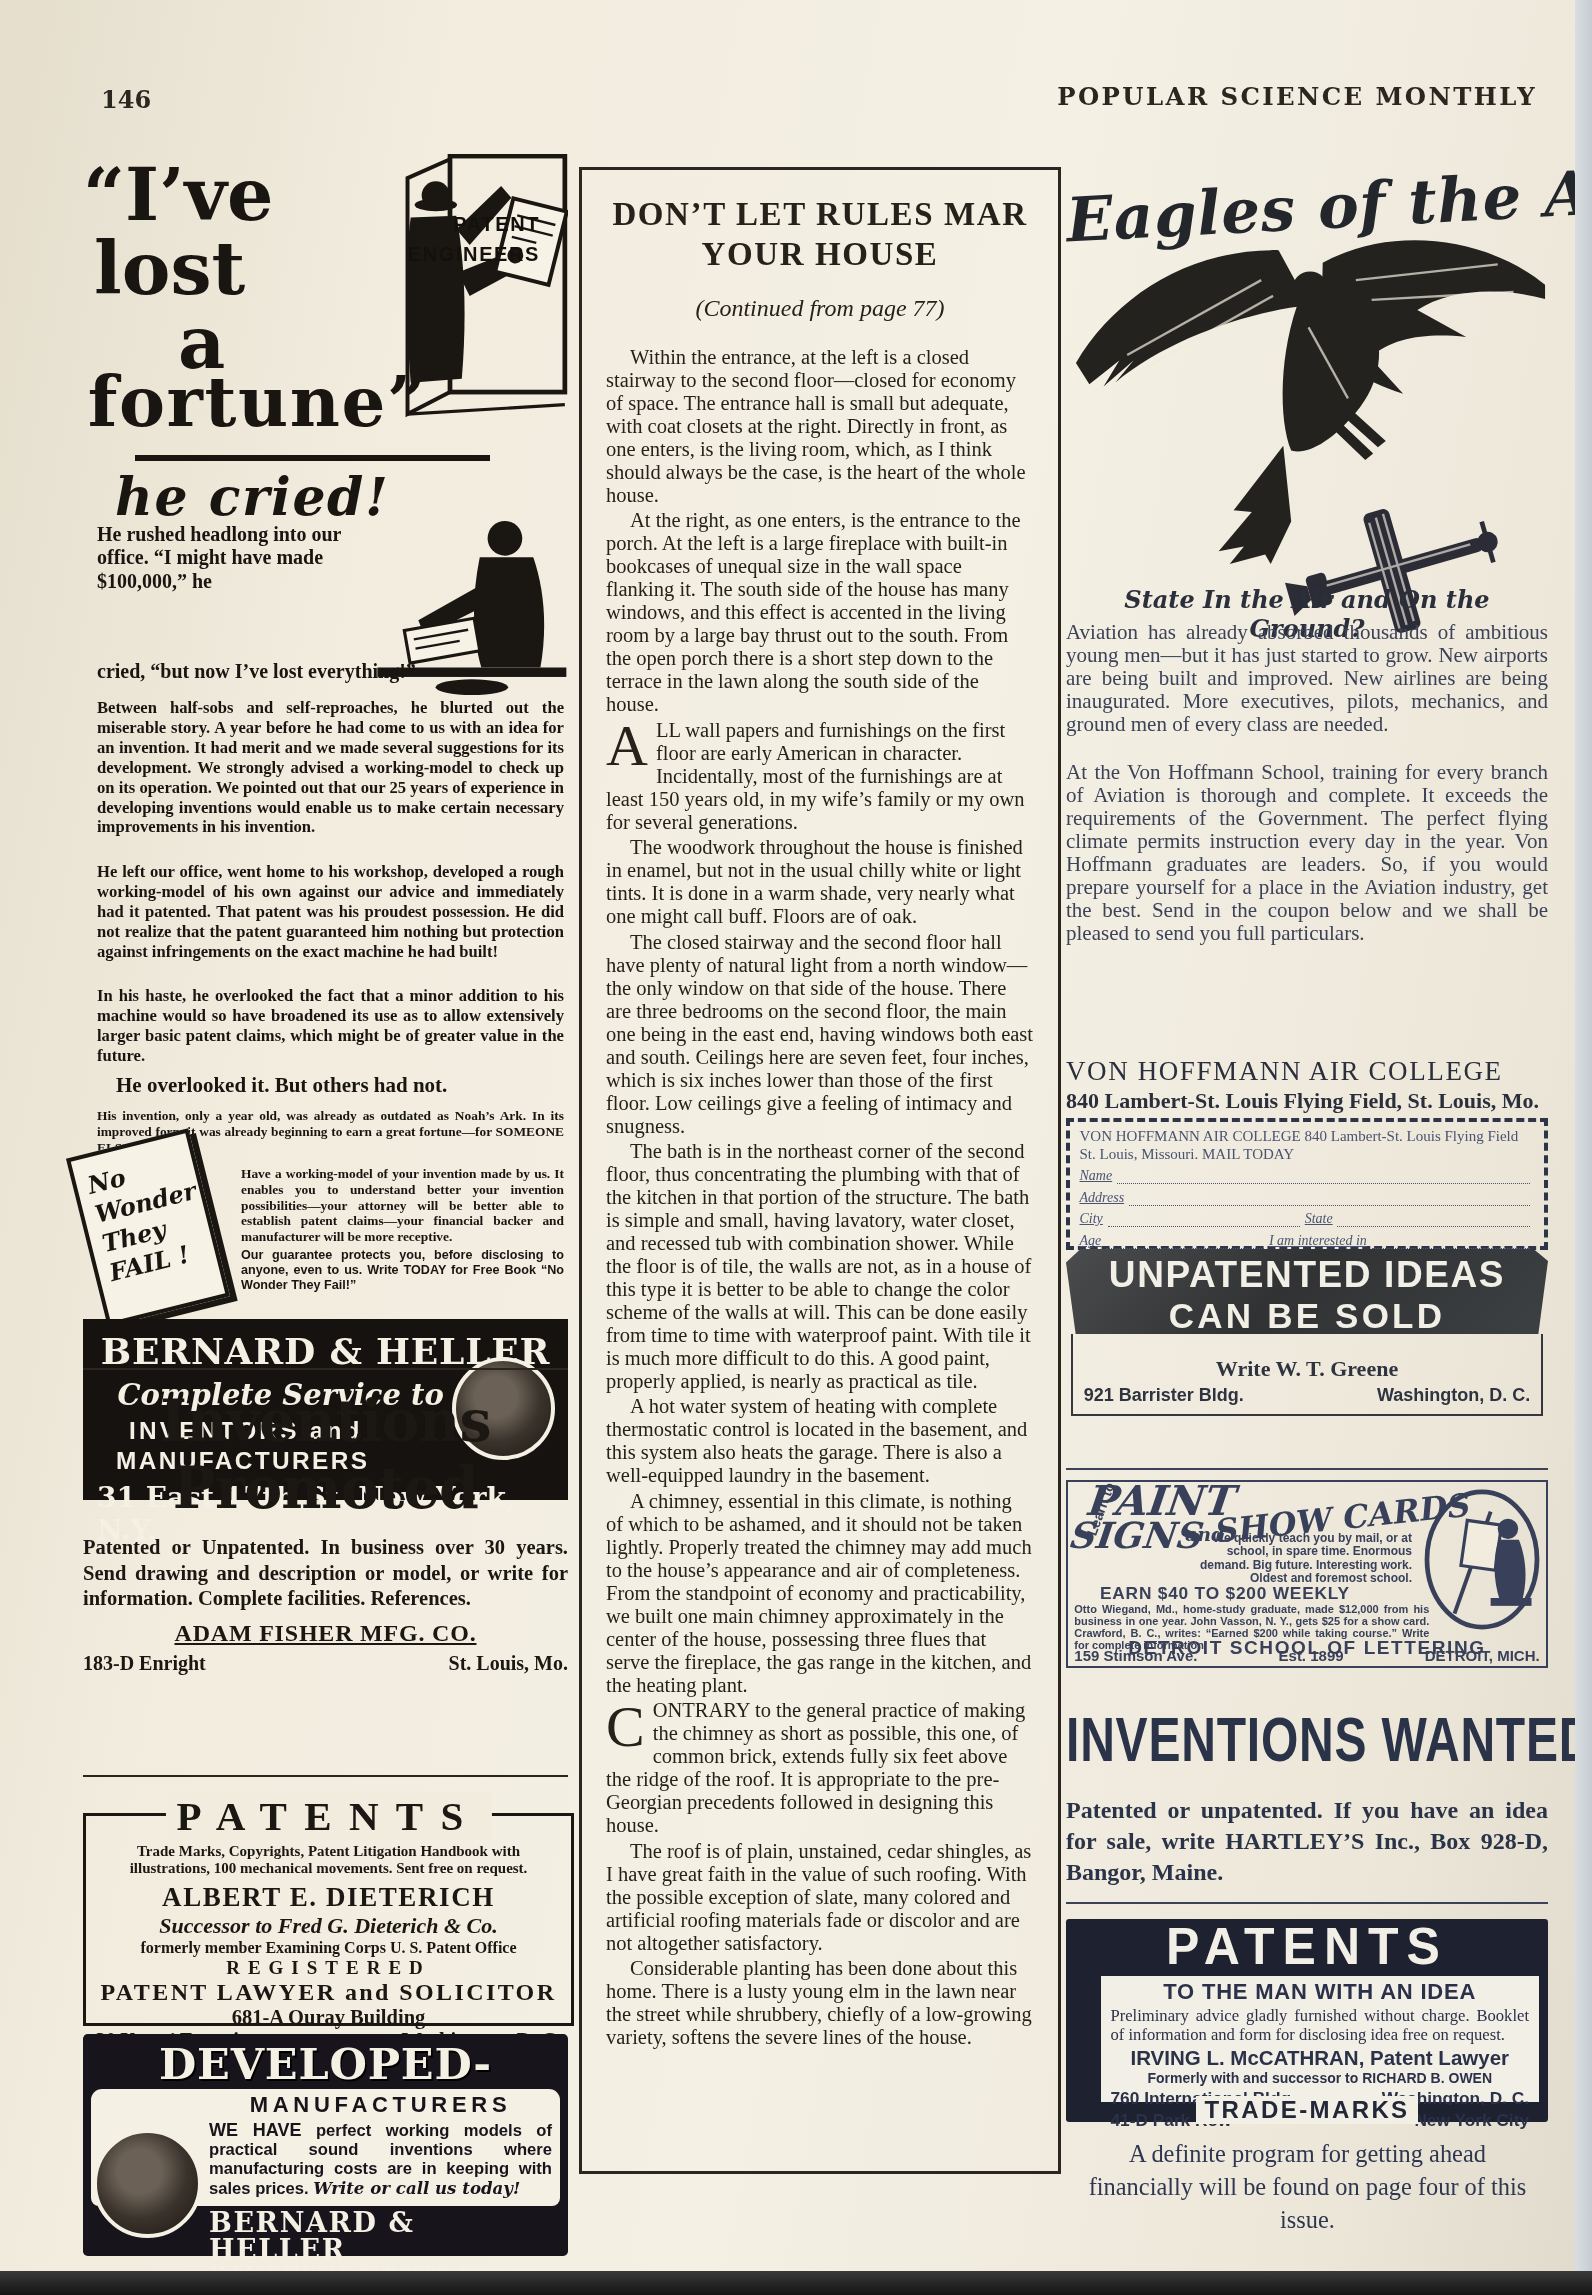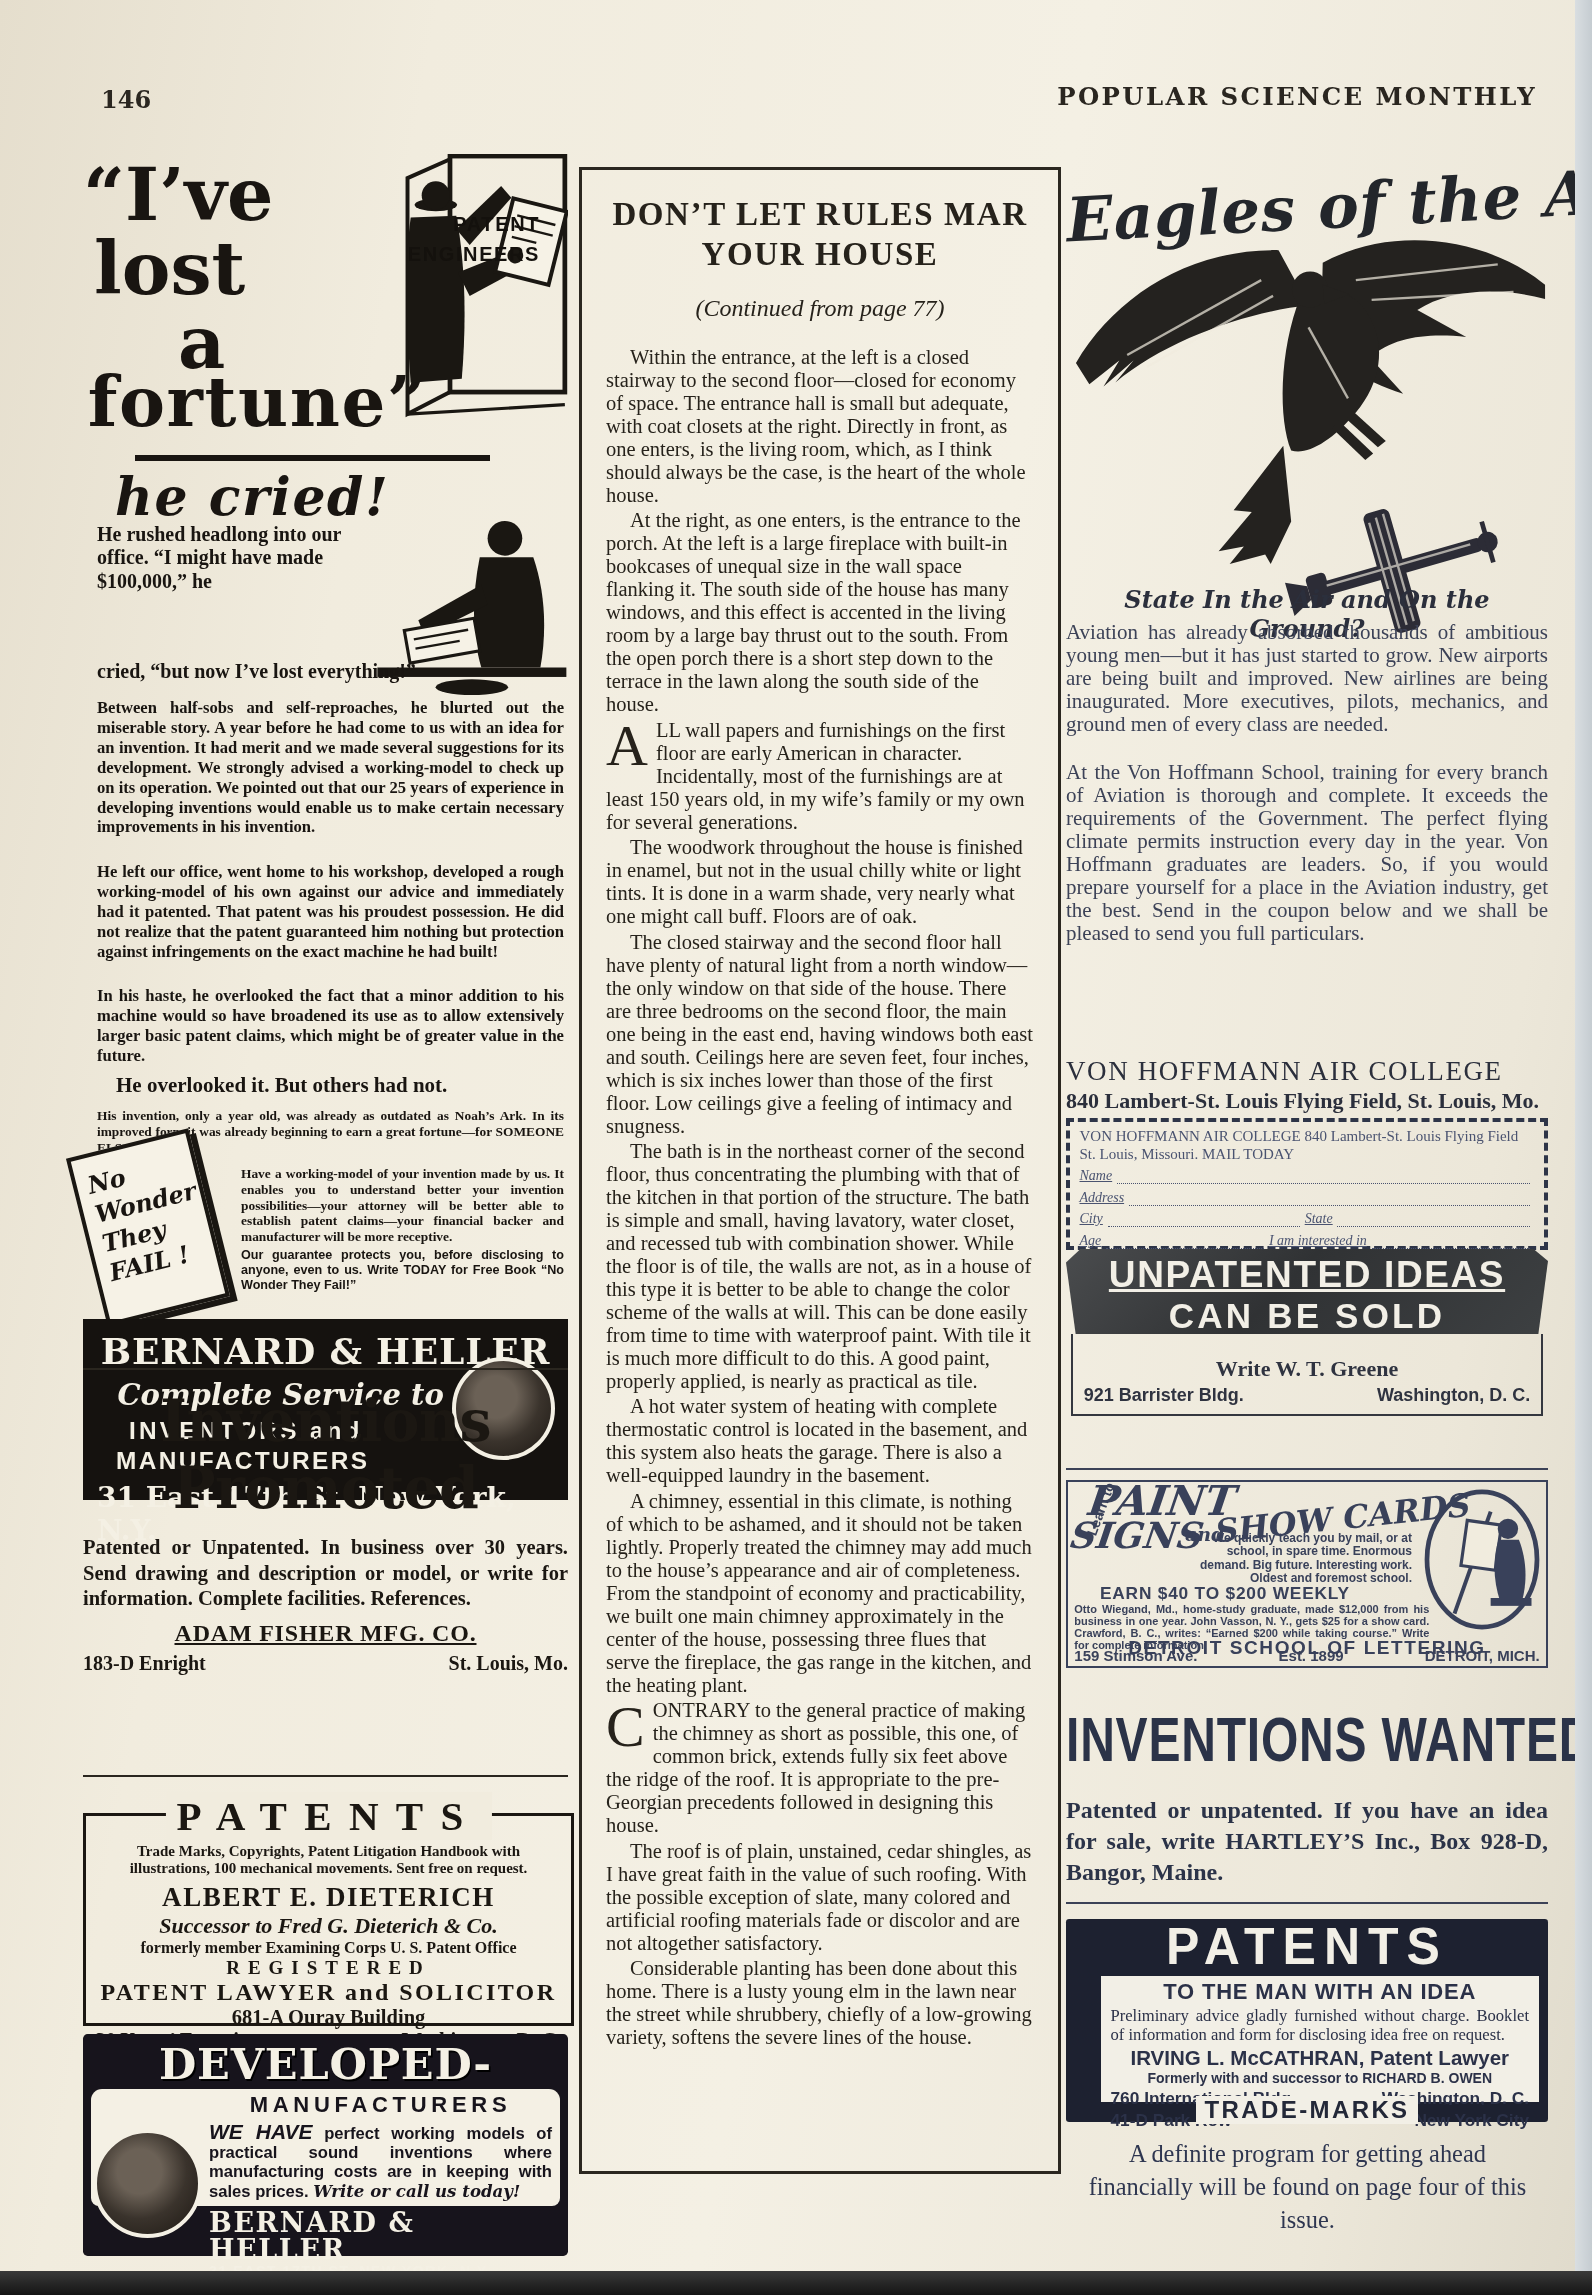--- a/index.html
+++ b/index.html
@@ -63,21 +63,21 @@
   #dieterich .lw{font:700 24px "Liberation Serif",serif;text-align:center;letter-spacing:2.4px;}
   #dieterich .bl{font:700 20.5px "Liberation Serif",serif;text-align:center;}
   #dieterich .row{display:flex;justify-content:space-between;font:700 20.5px "Liberation Serif",serif;padding:0 9.5px;}
   #developed{left:83px;top:2034px;width:485px;height:222px;background:#17141c;border-radius:4.7px;color:#f4f0e4;}
   #developed .t{font:700 43px "DejaVu Serif",serif;letter-spacing:0.8px;text-align:center;padding-top:4.7px;
         text-shadow:1.6px 1.6px 0 #000;}
   #developed .panel{position:absolute;left:8px;top:55px;right:8px;height:117px;background:#f4f0e4;color:#17141c;
         border-radius:11px 11px 8px 8px;padding:3.2px 8px 0 118px;box-sizing:border-box;}
   #developed .mf{font:700 22px "Liberation Sans",sans-serif;letter-spacing:4.7px;text-align:center;}
   #developed .bd{font:700 16.6px "Liberation Sans",sans-serif;line-height:1.14;margin-top:1.6px;}
-  #developed .bd .lead{font-size:21px;font-style:italic;}
+  #developed .bd .lead{font-size:18px;}
   #developed .bd .cta{font-style:italic;font-family:"DejaVu Serif",serif;}
   #developed .bar{position:absolute;left:8px;bottom:6.3px;right:8px;height:41px;background:#17141c;color:#f4f0e4;
         padding-left:118px;box-sizing:border-box;}
   #developed .bar .n{font:700 27px "DejaVu Serif",serif;letter-spacing:1.6px;line-height:1;}
   #developed .bar .a{font:700 14px "Liberation Sans",sans-serif;letter-spacing:1.6px;}
   #devphoto{position:absolute;left:9.5px;top:95px;width:101px;height:101px;z-index:3;}
 
   
   #article{left:579px;top:167px;width:482px;height:2007px;border:3.2px solid #2b2720;box-sizing:border-box;
            padding:24px 24px 0 24px;color:#26221b;}
@@ -109,21 +109,21 @@
           padding:6.3px 9.5px;color:#4a5370;}
   #coupon .hd{font:400 15px "Liberation Serif",serif;line-height:1.15;}
   .cprow{display:flex;align-items:flex-end;font:italic 14px "Liberation Serif",serif;margin-top:5.5px;text-decoration:underline;}
   .dots{flex:1;border-bottom:1.6px dotted #4a5370;height:11px;margin:0 4.7px;}
   .crow{display:flex;font:400 16px "Liberation Serif",serif;margin-top:4.7px;}
   .crow .cc{width:50%;}
   #unpat{left:1066px;top:1249px;width:482px;color:#2f3340;}
   #unpat .slab{height:85px;background:linear-gradient(135deg,#4a4c4e,#303234 45%,#3d4042);
         clip-path:polygon(3% 0,97% 0,100% 14%,98% 100%,2% 100%,0 16%);
         color:#f2efe6;text-align:center;padding-top:4.7px;box-sizing:border-box;}
-  #unpat .slab .l1{font:700 37px "Liberation Sans",sans-serif;letter-spacing:1.6px;text-decoration:underline;}
+  #unpat .slab .l1{font:700 37px "Liberation Sans",sans-serif;letter-spacing:1.6px;}
   #unpat .slab .l2{font:700 35px "Liberation Sans",sans-serif;letter-spacing:3.2px;}
   #unpat .panel{border:2.4px solid #34373f;border-top:none;margin:0 4.7px;padding:6.3px 11px 8px 11px;}
   #unpat .bd{font:400 23px "Liberation Serif",serif;line-height:1.2;}
   #unpat .wr{font:700 22px "Liberation Serif",serif;text-align:center;margin-top:16px;}
   #unpat .ar{display:flex;justify-content:space-between;font:700 18px "Liberation Sans",sans-serif;margin-top:3.2px;}
   #rdiv1{left:1066px;top:1468px;width:482px;height:1.6px;background:#3c4257;}
   #detroit{left:1066px;top:1480px;width:482px;height:188px;border:2.4px solid #39415a;box-sizing:border-box;color:#39415a;}
   #detroit .lt{position:absolute;left:4.7px;top:19px;font:700 14px "Liberation Sans",sans-serif;transform:rotate(-70deg);}
   #detroit .w1{position:absolute;left:20.5px;top:-4.7px;font:italic 700 41px "DejaVu Serif",serif;transform:skewX(-8deg);}
   #detroit .w2{position:absolute;left:3.2px;top:32px;font:italic 700 36px "DejaVu Serif",serif;transform:skewX(-8deg);}

